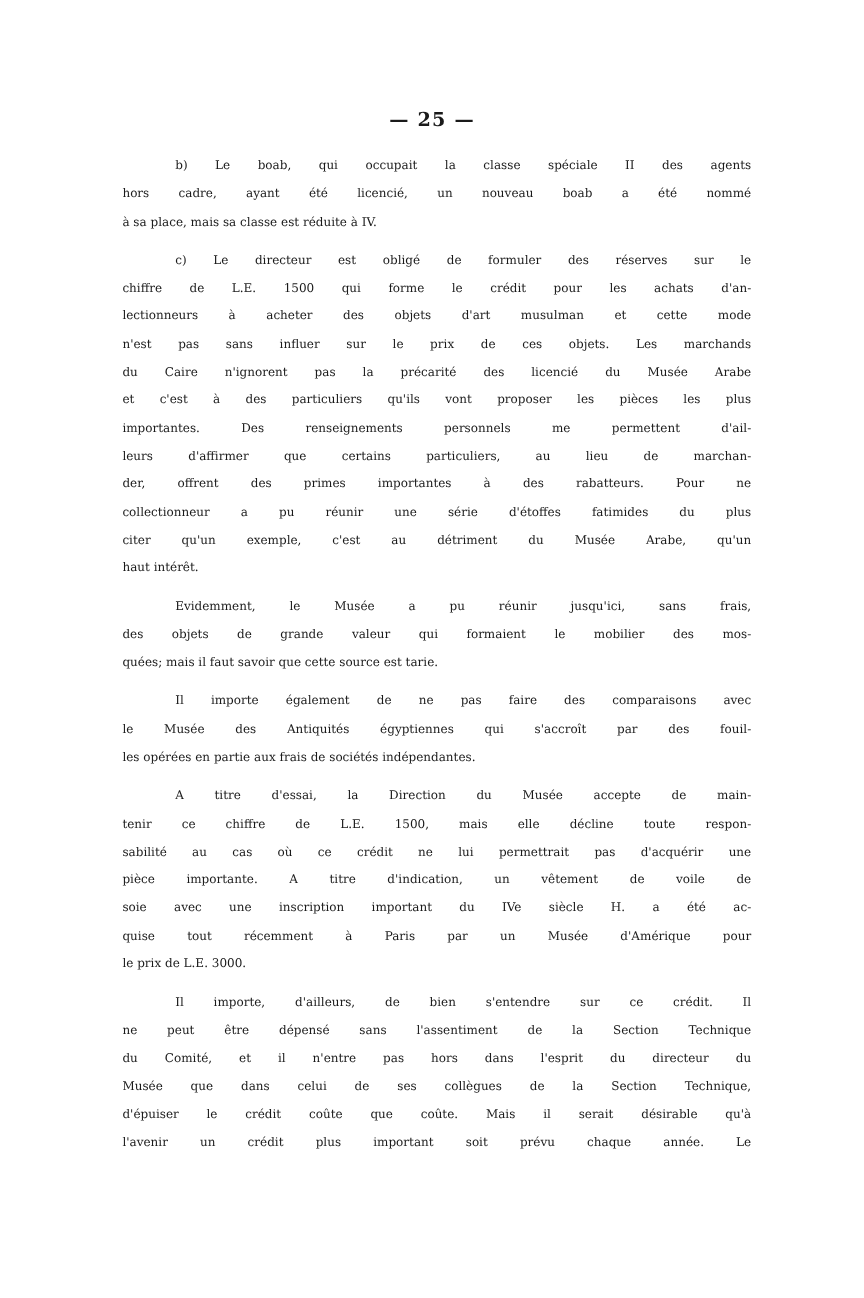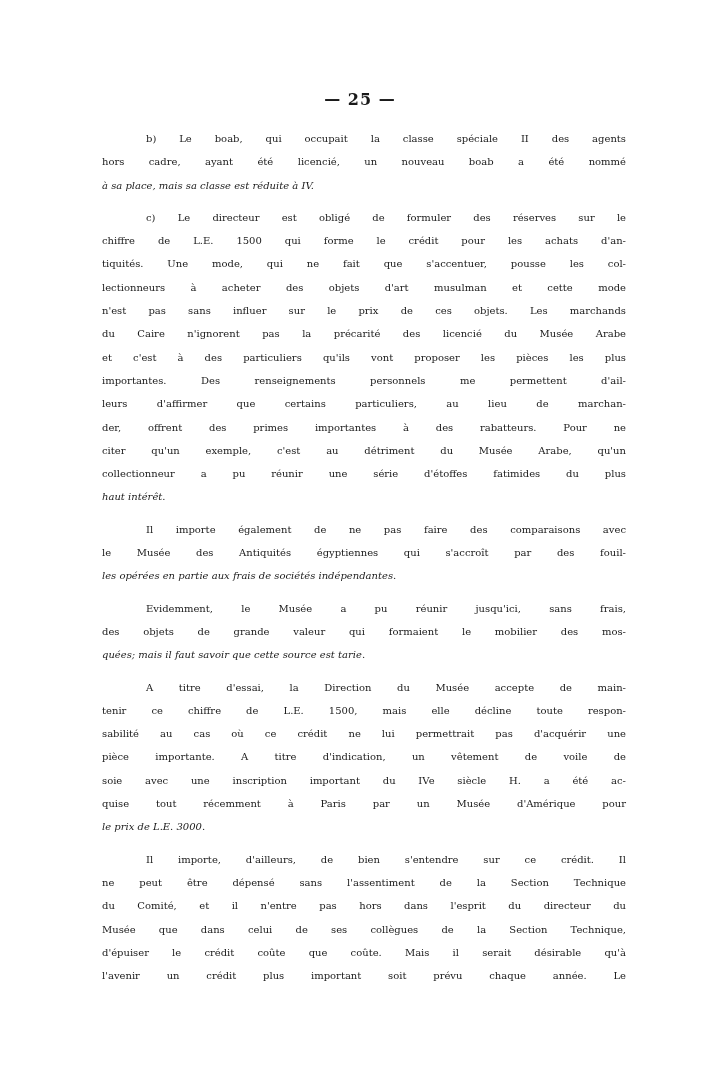--- a/index.html
+++ b/index.html
@@ -44,57 +44,56 @@
       display: block;
       height: 23.3px;
       line-height: 23.3px;
       font-size: 10px;
       white-space: nowrap;
       text-align: justify;
       text-align-last: justify;
       font-weight: 500;
     }
     .line.first { padding-left: 44px; }
-    .line.last { text-align-last: left; font-style: italic; }
+    .line.last { text-align-last: left; }
   </style>
 </head>
 <body>
 
 <div class="page">
   <div class="page-number">— 25 —</div>
   <div class="body-text" id="body-text">
       <div class="para">
         <span class="line first">b)  Le boab, qui occupait la classe spéciale II des agents</span>
         <span class="line">hors cadre, ayant été licencié, un nouveau boab a été nommé</span>
         <span class="line last">à sa place, mais sa classe est réduite à IV.</span>
       </div>
       <div class="para">
         <span class="line first">c)  Le directeur est obligé de formuler des réserves sur le</span>
         <span class="line">chiffre de L.E. 1500 qui forme le crédit pour les achats d'an-</span>
-        <span class="line">tiquités. Une mode, qui ne fait que s'accentuer, pousse les col-</span>
         <span class="line">lectionneurs à acheter des objets d'art musulman et cette mode</span>
         <span class="line">n'est pas sans influer sur le prix de ces objets. Les marchands</span>
         <span class="line">du Caire n'ignorent pas la précarité des licencié du Musée Arabe</span>
         <span class="line">et c'est à des particuliers qu'ils vont proposer les pièces les plus</span>
         <span class="line">importantes. Des renseignements personnels me permettent d'ail-</span>
         <span class="line">leurs d'affirmer que certains particuliers, au lieu de marchan-</span>
         <span class="line">der, offrent des primes importantes à des rabatteurs. Pour ne</span>
+        <span class="line">collectionneur a pu réunir une série d'étoffes fatimides du plus</span>
         <span class="line">citer qu'un exemple, c'est au détriment du Musée Arabe, qu'un</span>
-        <span class="line">collectionneur a pu réunir une série d'étoffes fatimides du plus</span>
         <span class="line last">haut intérêt.</span>
+      </div>
+      <div class="para">
+        <span class="line first">Evidemment, le Musée a pu réunir jusqu'ici, sans frais,</span>
+        <span class="line">des objets de grande valeur qui formaient le mobilier des mos-</span>
+        <span class="line last">quées; mais il faut savoir que cette source est tarie.</span>
       </div>
       <div class="para">
         <span class="line first">Il importe également de ne pas faire des comparaisons avec</span>
         <span class="line">le Musée des Antiquités égyptiennes qui s'accroît par des fouil-</span>
         <span class="line last">les opérées en partie aux frais de sociétés indépendantes.</span>
-      </div>
-      <div class="para">
-        <span class="line first">Evidemment, le Musée a pu réunir jusqu'ici, sans frais,</span>
-        <span class="line">des objets de grande valeur qui formaient le mobilier des mos-</span>
-        <span class="line last">quées; mais il faut savoir que cette source est tarie.</span>
       </div>
       <div class="para">
         <span class="line first">A titre d'essai, la Direction du Musée accepte de main-</span>
         <span class="line">tenir ce chiffre de L.E. 1500, mais elle décline toute respon-</span>
         <span class="line">sabilité au cas où ce crédit ne lui permettrait pas d'acquérir une</span>
         <span class="line">pièce importante. A titre d'indication, un vêtement de voile de</span>
         <span class="line">soie avec une inscription important du IVe siècle H. a été ac-</span>
         <span class="line">quise tout récemment à Paris par un Musée d'Amérique pour</span>
         <span class="line last">le prix de L.E. 3000.</span>
       </div>

